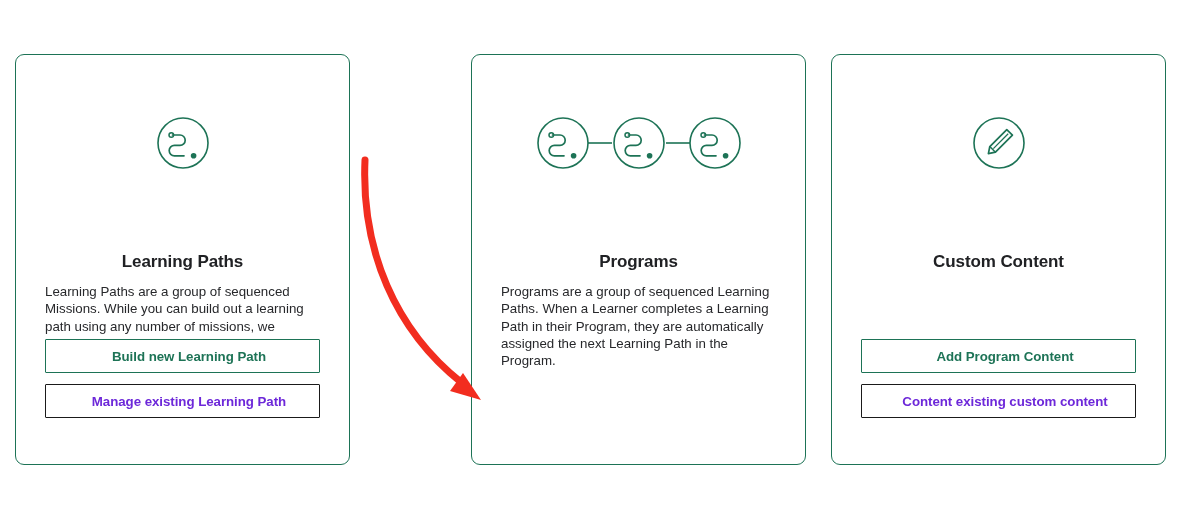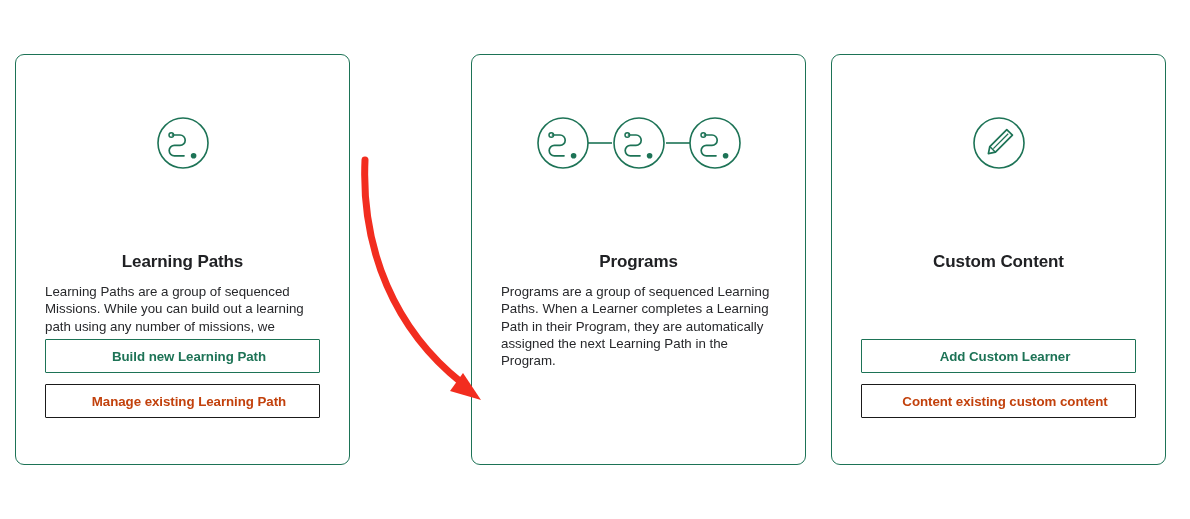--- a/index.html
+++ b/index.html
@@ -89,21 +89,21 @@
     padding-left: 13px;
   }
   .btn-primary {
     top: 284px;
     border: 1px solid #1d7356;
     color: #1d7356;
   }
   .btn-secondary {
     top: 329px;
     border: 1px solid #1a1a1a;
-    color: #c2410c;
+    color: #6d28d9;
   }
 
   .arrow-layer {
     position: absolute;
     left: 0;
     top: 0;
     width: 1190px;
     height: 519px;
     pointer-events: none;
   }
@@ -179,21 +179,21 @@
           <path d="M23 12 h8 v24 l-4 6 l-4 -6 Z" fill="none" stroke="#1d7356" stroke-width="1.7" stroke-linejoin="round"></path>
           <line x1="23" y1="36" x2="31" y2="36" stroke="#1d7356" stroke-width="1.5"></line>
           <line x1="27" y1="14" x2="27" y2="35" stroke="#1d7356" stroke-width="1.3"></line>
         </g>
       </svg>
     </div>
 
     <div class="card-title">Custom Content</div>
 
 
-    <div class="btn btn-primary">Add Custom Learner</div>
+    <div class="btn btn-primary">Add Program Content</div>
 
     <div class="btn btn-secondary">Content existing custom content</div>
   </div>
 
   <svg class="arrow-layer" viewBox="0 0 1190 519" aria-hidden="true">
     <path d="M365,160 C361,250 395,330 462,383" fill="none" stroke="#f22d1f" stroke-width="7" stroke-linecap="round"></path>
     <path d="M481,400 L450,391 L463,373 Z" fill="#f22d1f"></path>
   </svg>
 
 </div>

